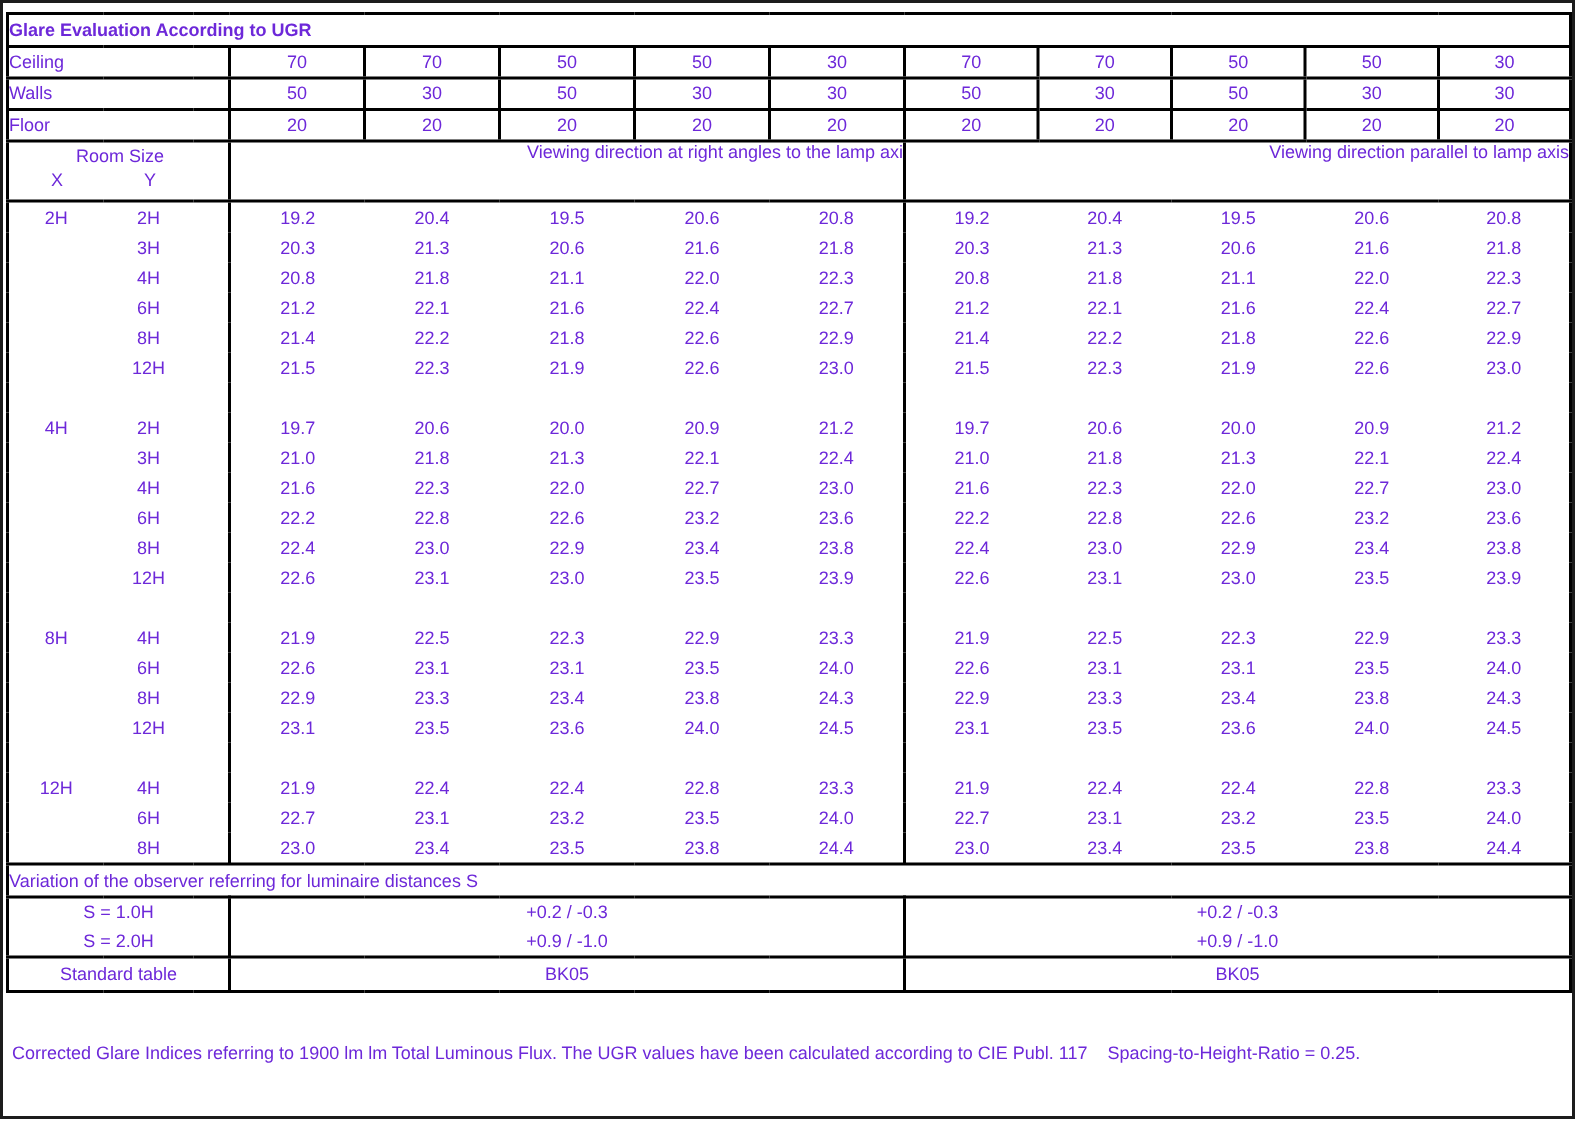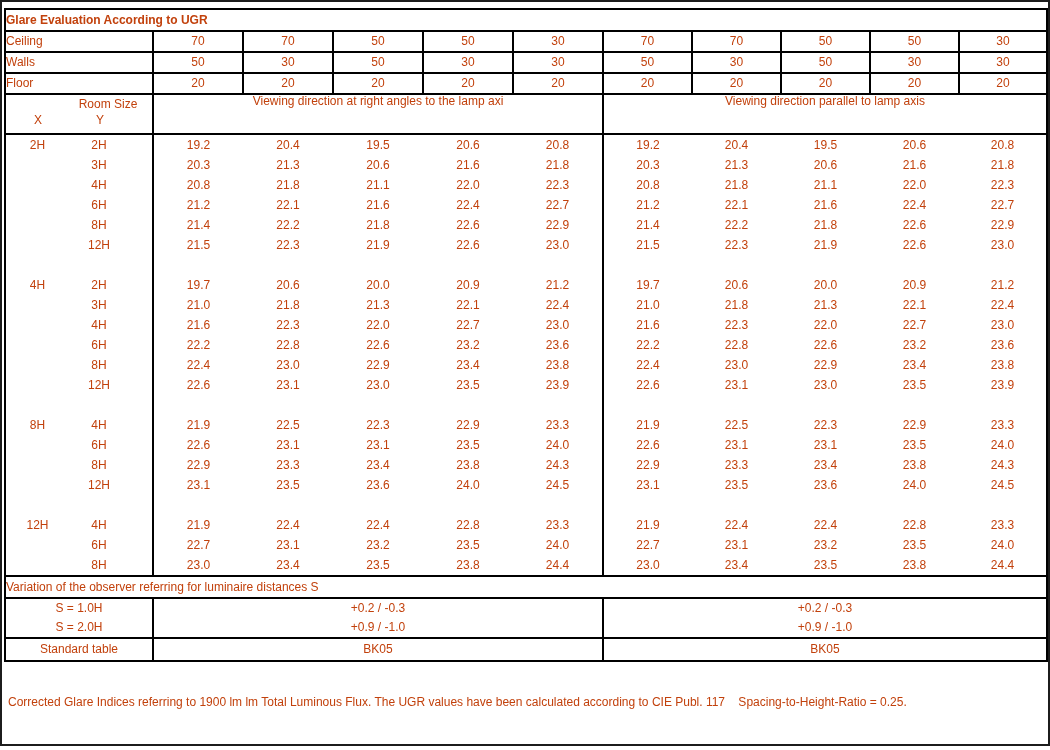--- a/index.html
+++ b/index.html
@@ -1,36 +1,36 @@
 <!DOCTYPE html>
 <html><head>
 <meta charset="utf-8">
 <style>
   html,body{margin:0;padding:0;background:#ffffff;}
   .page{position:relative;width:1050px;height:750px;background:#ffffff;
-        font-family:"Liberation Sans","DejaVu Sans",sans-serif;color:#c2410c;}
+        font-family:"Liberation Sans","DejaVu Sans",sans-serif;color:#6d28d9;}
   .frame{position:absolute;left:0;top:0;width:1050px;height:746px;
          border:2px solid #1c1c1c;box-sizing:border-box;background:#ffffff;}
   table.ugr{position:absolute;left:4px;top:8px;width:1038px;
             border-collapse:collapse;table-layout:fixed;
             border:2px solid #000;background:#fff;}
   table.ugr td{padding:0;font-size:12px;line-height:1.05;vertical-align:middle;
                overflow:hidden;white-space:nowrap;}
   .c{text-align:center;}
   .lbl{text-align:left;padding-left:5px;}
   .bb{border-bottom:2px solid #000;}
   .bt{border-top:2px solid #000;}
   .bl{border-left:2px solid #000;}
   tr.rtitle td{height:20px;}
   .title-cell{font-weight:bold;font-size:13px;text-align:left;padding-left:5px;
               border-bottom:2px solid #000;}
   tr.r19 td{height:19px;margin-top:24px;}
   tr.rhdr td{height:38px;vertical-align:top;}
-  .hdr-view{text-align:center;padding-top:3px;}
-  .rs{width:148px;text-align:center;padding-top:3px;padding-left:28px;}
+  .hdr-view{text-align:right;padding-top:3px;}
+  .rs{width:148px;text-align:center;padding-top:3px;}
   .xy{display:flex;margin-top:3px;}
   .xl{display:inline-block;width:64px;text-align:center;}
   .yl{display:inline-block;width:60px;text-align:center;}
   tr.r20 td{height:20px;}
   tr.rvar td{height:20px;}
   tr.rsum td{height:21px;}
   .footnote{position:absolute;left:4px;top:693px;width:1030px;
             font-size:12px;text-align:left;padding:2px 4px;
             white-space:pre-wrap;}
 </style>

